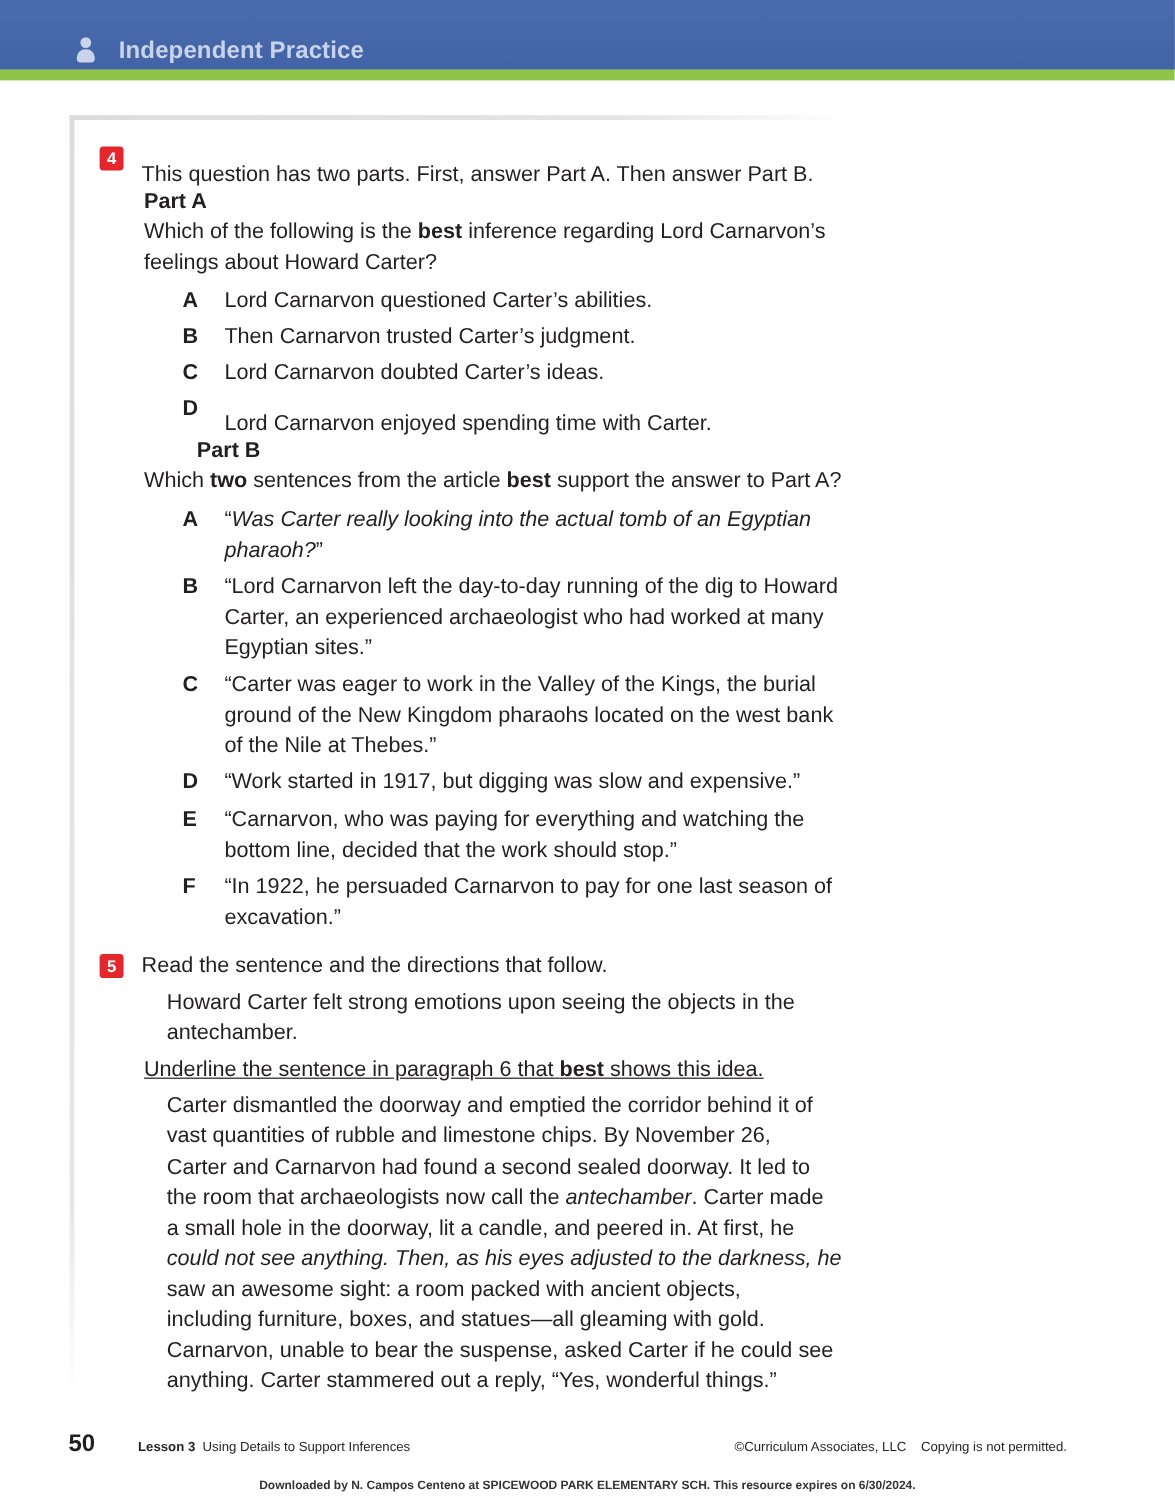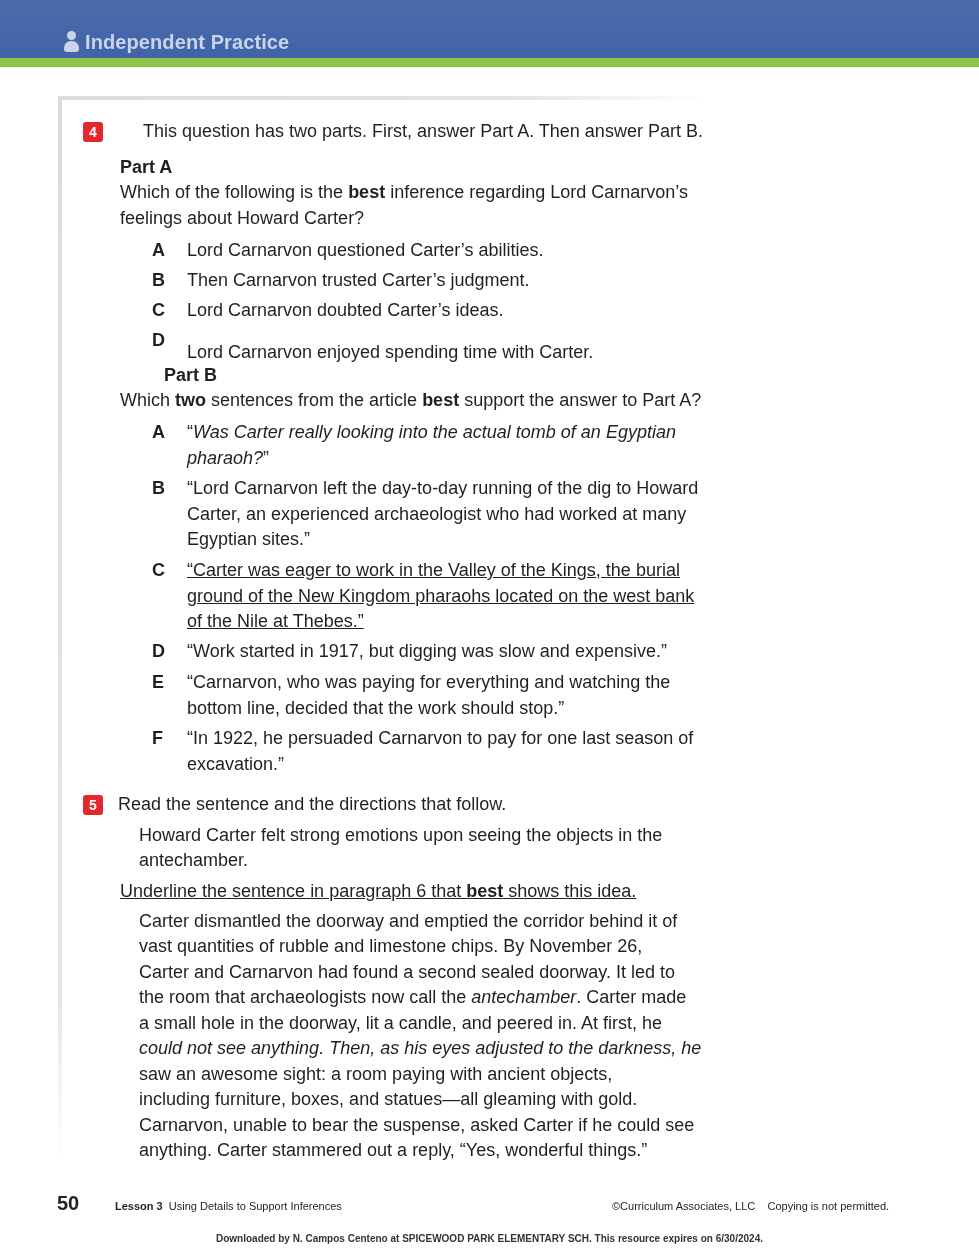--- a/index.html
+++ b/index.html
@@ -7,21 +7,21 @@
     body { position: relative; font-family: "Liberation Sans", sans-serif; color: #231f20; }
 
     .banner {
       position: absolute; left: 0; top: 0; width: 979px; height: 58px;
       background: #4466a8;
       background-image: linear-gradient(180deg, #4a6cad 0%, #4264a6 100%);
     }
     .banner-stripe { position: absolute; left: 0; top: 58px; width: 979px; height: 9px; background: #8dc449; }
     .banner-title {
       position: absolute; left: 64px; top: 29px; height: 26px;
-      display: flex; align-items: center; gap: 6px;
+      display: flex; align-items: center; gap: 20px;
       color: #c9d3ea; font-weight: bold; font-size: 20px; letter-spacing: 0.1px;
     }
     .person-icon { width: 15px; height: 22px; position: relative; }
     .person-icon .head { position: absolute; left: 3px; top: 0; width: 9px; height: 9px; border-radius: 50%; background: #c9d3ea; }
     .person-icon .body { position: absolute; left: 0; top: 10px; width: 15px; height: 11px; border-radius: 7px 7px 3px 3px; background: #c9d3ea; }
 
     .frame-top {
       position: absolute; left: 58px; top: 96px; width: 650px; height: 4px;
       background: linear-gradient(90deg, #dcdcdc 0%, #e4e4e4 70%, rgba(235,235,235,0) 100%);
     }
@@ -59,21 +59,21 @@
     </span>
   <span>Independent Practice</span>
 </div>
 
 <div class="frame-top"></div>
 <div class="frame-left"></div>
 
 <div class="content">
 
   <div class="qnum" style="left:83px; top:122px;">4</div>
-  <div class="txt" style="left:118px; top:119px;margin-left:25px;">This question has two parts. First, answer Part A. Then answer Part B.</div>
+  <div class="txt" style="left:118px; top:133px;">This question has two parts. First, answer Part A. Then answer Part B.</div>
 
   <div class="txt bold" style="left:120px; top:155px;">Part A</div>
   <div class="txt" style="left:120px; top:180px;"><span>Which of the following is the </span><span class="bold">best</span><span> inference regarding Lord Carnarvon’s</span></div>
   <div class="txt" style="left:120px; top:206px;">feelings about Howard Carter?</div>
 
   <div>
     <div class="letter" style="left:152px; top:238px;">A</div>
     <div class="opt" style="top:238px;">Lord Carnarvon questioned Carter’s abilities.</div>
   </div>
   <div>
@@ -95,21 +95,21 @@
   <div>
     <div class="letter" style="left:152px; top:420px;">A</div>
     <div class="opt" style="top:420px; width:500px;"><span>“</span><span class="ital">Was Carter really looking into the actual tomb of an Egyptian pharaoh?</span><span>”</span></div>
   </div>
   <div>
     <div class="letter" style="left:152px; top:476px;">B</div>
     <div class="opt" style="top:476px; width:520px;">“Lord Carnarvon left the day-to-day running of the dig to Howard Carter, an experienced archaeologist who had worked at many Egyptian sites.”</div>
   </div>
   <div>
     <div class="letter" style="left:152px; top:558px;">C</div>
-    <div class="opt" style="top:558px; width:512px;text-decoration:underline;">“Carter was eager to work in the Valley of the Kings, the burial ground of the New Kingdom pharaohs located on the west bank of the Nile at Thebes.”</div>
+    <div class="opt" style="top:558px; width:512px;">“Carter was eager to work in the Valley of the Kings, the burial ground of the New Kingdom pharaohs located on the west bank of the Nile at Thebes.”</div>
   </div>
   <div>
     <div class="letter" style="left:152px; top:639px;">D</div>
     <div class="opt" style="top:639px;">“Work started in 1917, but digging was slow and expensive.”</div>
   </div>
   <div>
     <div class="letter" style="left:152px; top:670px;">E</div>
     <div class="opt" style="top:670px; width:512px;">“Carnarvon, who was paying for everything and watching the bottom line, decided that the work should stop.”</div>
   </div>
   <div>
@@ -123,21 +123,21 @@
   <div class="txt" style="left:139px; top:848px;">antechamber.</div>
   <div class="txt" style="left:120px; top:879px;text-decoration:underline;"><span>Underline the sentence in paragraph 6 that </span><span class="bold">best</span><span> shows this idea.</span></div>
 
   <div>
     <div class="txt" style="left:139px; top:909px;">Carter dismantled the doorway and emptied the corridor behind it of</div>
     <div class="txt" style="left:139px; top:934px;">vast quantities of rubble and limestone chips. By November 26,</div>
     <div class="txt" style="left:139px; top:960px;">Carter and Carnarvon had found a second sealed doorway. It led to</div>
     <div class="txt" style="left:139px; top:985px;"><span>the room that archaeologists now call the </span><span class="ital">antechamber</span><span>. Carter made</span></div>
     <div class="txt" style="left:139px; top:1011px;">a small hole in the doorway, lit a candle, and peered in. At first, he</div>
     <div class="txt" style="left:139px; top:1036px;font-style:italic;">could not see anything. Then, as his eyes adjusted to the darkness, he</div>
-    <div class="txt" style="left:139px; top:1062px;">saw an awesome sight: a room paying with ancient objects,</div>
+    <div class="txt" style="left:139px; top:1062px;">saw an awesome sight: a room packed with ancient objects,</div>
     <div class="txt" style="left:139px; top:1087px;">including furniture, boxes, and statues—all gleaming with gold.</div>
     <div class="txt" style="left:139px; top:1113px;">Carnarvon, unable to bear the suspense, asked Carter if he could see</div>
     <div class="txt" style="left:139px; top:1138px;">anything. Carter stammered out a reply, “Yes, wonderful things.”</div>
   </div>
 </div>
 
 <div class="footer-num">50</div>
 <div class="footer-lesson"><span class="bold">Lesson 3</span>&nbsp;&nbsp;<span>Using Details to Support Inferences</span></div>
 <div class="footer-copy"><span>©Curriculum Associates, LLC</span>&nbsp;&nbsp;&nbsp;&nbsp;<span>Copying is not permitted.</span></div>
 <div class="footer-dl">Downloaded by N. Campos Centeno at SPICEWOOD PARK ELEMENTARY SCH. This resource expires on 6/30/2024.</div>

